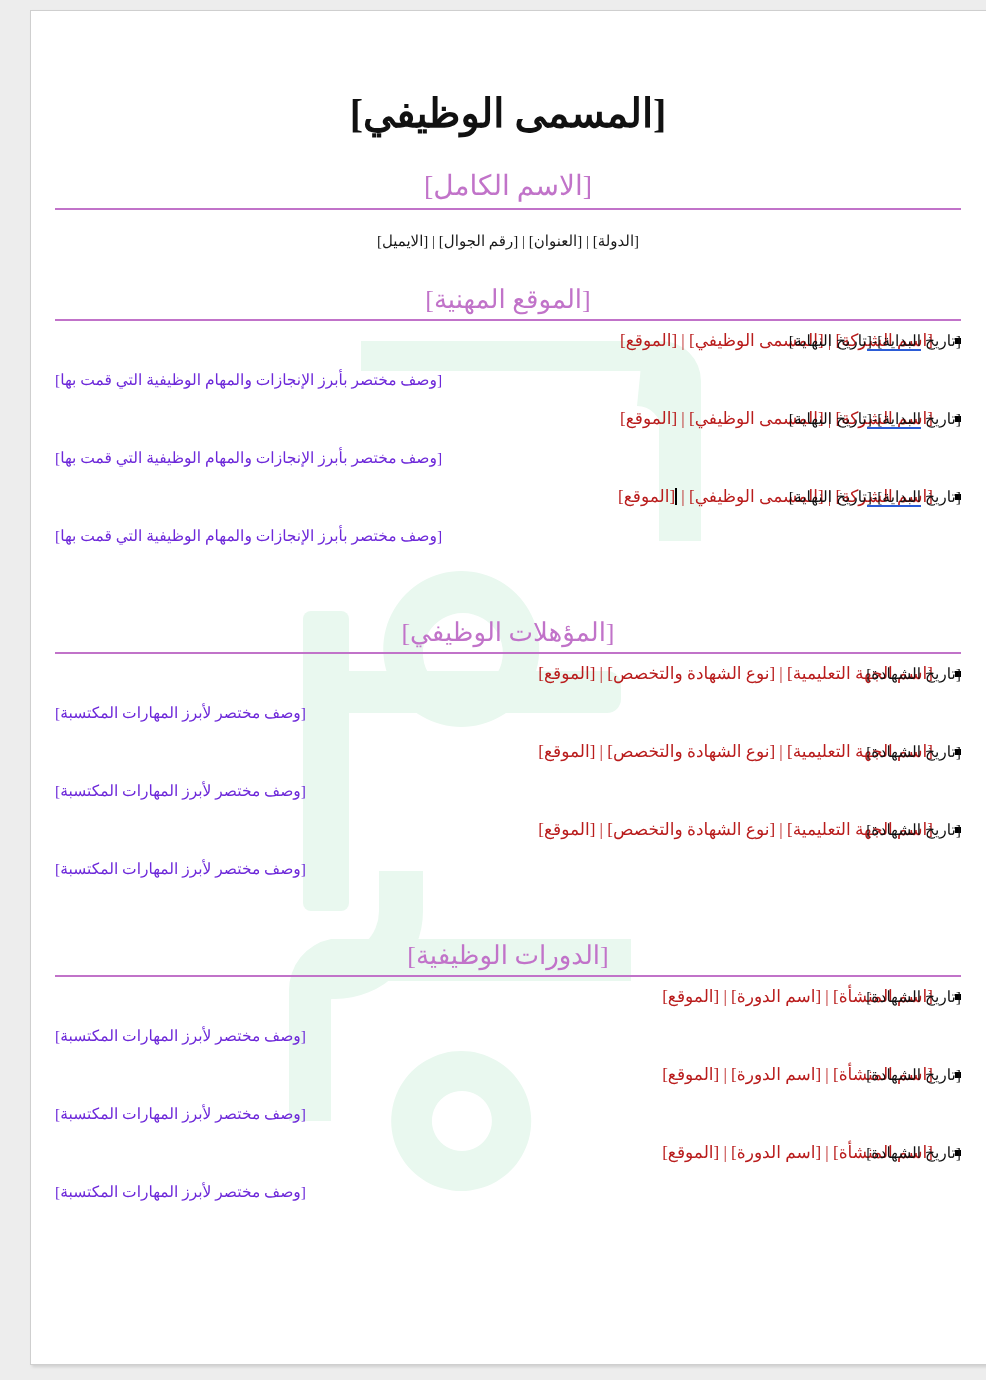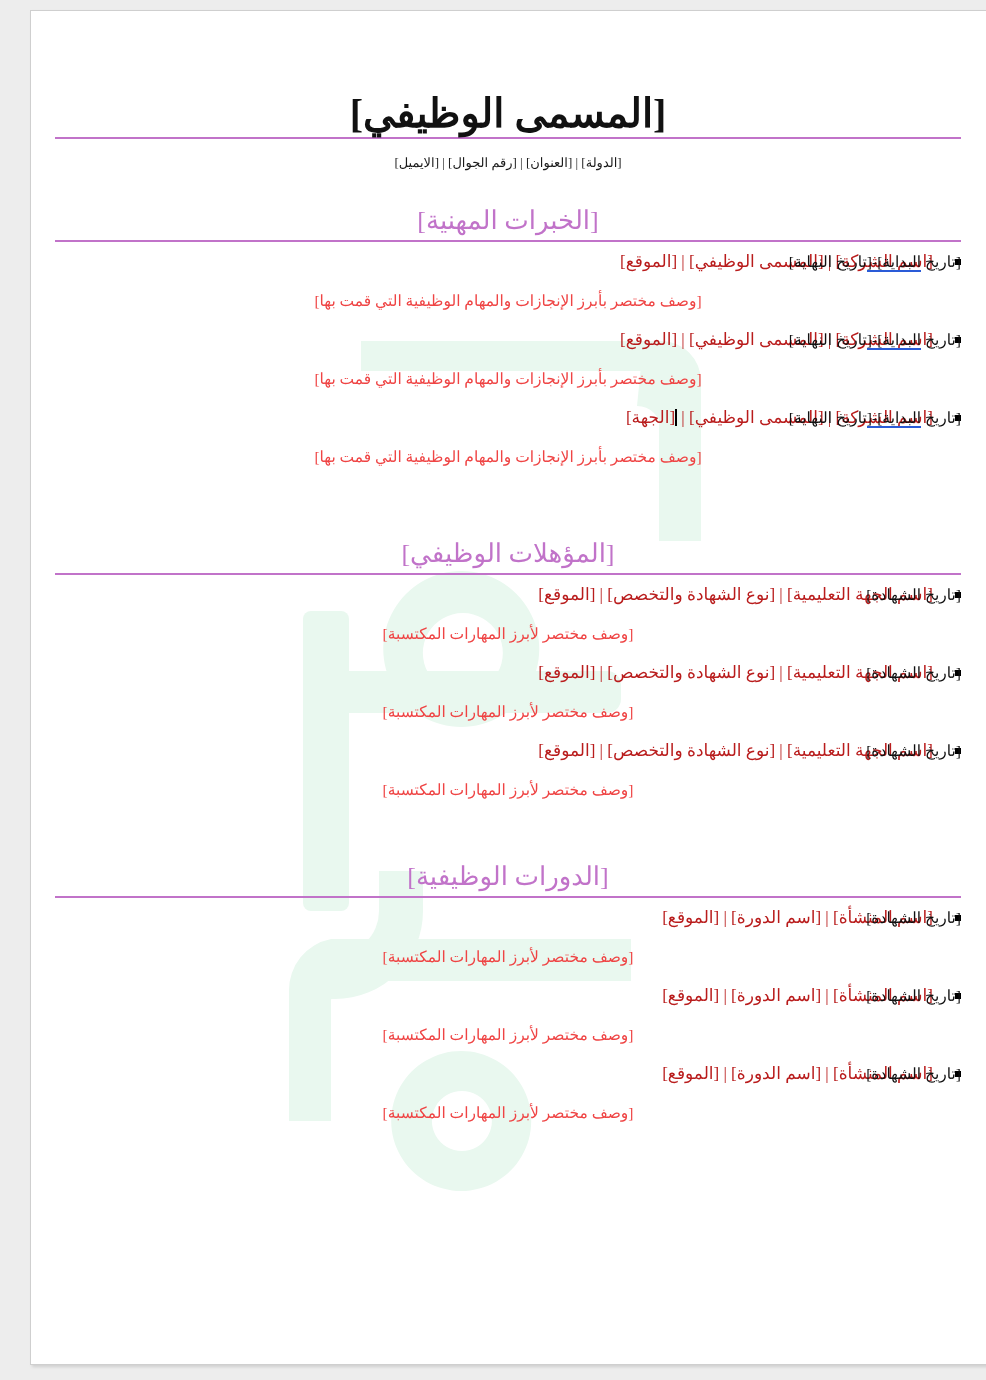--- a/index.html
+++ b/index.html
@@ -64,23 +64,23 @@
     text-align: center;
     font-size: 28px;
     color: #c173c9;
     margin: 0;
     padding-top: 32px;
     padding-bottom: 6px;
     font-weight: normal;
   }
   .contact-line {
     text-align: center;
-    font-size: 13px;
+    font-size: 15px;
     color: #1a1a1a;
-    padding-top: 16px;
+    padding-top: 22px;
     padding-bottom: 0;
     letter-spacing: 0px;
   }
 
   
   .section {
     margin-top: 0;
   }
   .section-title {
     text-align: center;
@@ -135,23 +135,23 @@
 
   .grammar-underline {
     border-bottom: 2px double #2a5bd7;
     padding-bottom: 0px;
   }
 
   .entry-desc {
     position: relative;
     height: 39px;
     line-height: 39px;
-    text-align: center;
+    text-align: left;
     font-size: 15.5px;
-    color: #ef4444;
+    color: #6d28d9;
     white-space: nowrap;
   }
 
   .caret {
     display: inline-block;
     width: 2px;
     height: 17px;
     background: #000000;
     vertical-align: -3px;
     margin: 0 0px;
@@ -183,26 +183,27 @@
 
       <path d="M300 928 h300 v42 h-280 a20 20 0 0 0 -20 20 v120 h-42 v-130 a52 52 0 0 1 42 -52 z"></path>
 
       <path d="M610 355 a60 60 0 0 1 60 60 v40 h-40 v-36 a24 24 0 0 0 -24 -24 z"></path>
     </g>
   </svg>
 
   <div id="content">
 
     <h1 class="job-title">[المسمى الوظيفي]</h1>
+    <div class="full-name">[الاسم الكامل]</div>
     <div class="rule"></div>
     <div class="contact-line">[الدولة] | [العنوان] | [رقم الجوال] | [الايميل]</div>
 
     <div class="pre-section-exp"></div>
     <section class="section">
-      <div class="section-title">[الخبرات المهنية]</div>
+      <div class="section-title">[الموقع المهنية]</div>
       <div class="rule"></div>
 
       <div class="entry">
         <div class="entry-row">
           <div class="entry-main">
             <span class="bullet"></span><span>[اسم الشركة] | [المسمى الوظيفي] | [الموقع]</span>
           </div>
           <div class="entry-date exp-date"><span>[تاريخ </span><span class="grammar-underline">البداية]-[</span><span>تاريخ النهاية]</span></div>
         </div>
         <div class="entry-desc">[وصف مختصر بأبرز الإنجازات والمهام الوظيفية التي قمت بها]</div>
@@ -214,21 +215,21 @@
             <span class="bullet"></span><span>[اسم الشركة] | [المسمى الوظيفي] | [الموقع]</span>
           </div>
           <div class="entry-date exp-date"><span>[تاريخ </span><span class="grammar-underline">البداية]-[</span><span>تاريخ النهاية]</span></div>
         </div>
         <div class="entry-desc">[وصف مختصر بأبرز الإنجازات والمهام الوظيفية التي قمت بها]</div>
       </div>
 
       <div class="entry">
         <div class="entry-row">
           <div class="entry-main">
-            <span class="bullet"></span><span>[اسم الشركة] | [المسمى الوظيفي] | </span><span class="caret"></span><span>[الجهة]</span>
+            <span class="bullet"></span><span>[اسم الشركة] | [المسمى الوظيفي] | </span><span class="caret"></span><span>[الموقع]</span>
           </div>
           <div class="entry-date exp-date"><span>[تاريخ </span><span class="grammar-underline">البداية]-[</span><span>تاريخ النهاية]</span></div>
         </div>
         <div class="entry-desc">[وصف مختصر بأبرز الإنجازات والمهام الوظيفية التي قمت بها]</div>
       </div>
     </section>
 
     <div class="gap-sec-exp"></div>
     <section class="section">
       <div class="section-title">[المؤهلات الوظيفي]</div>

